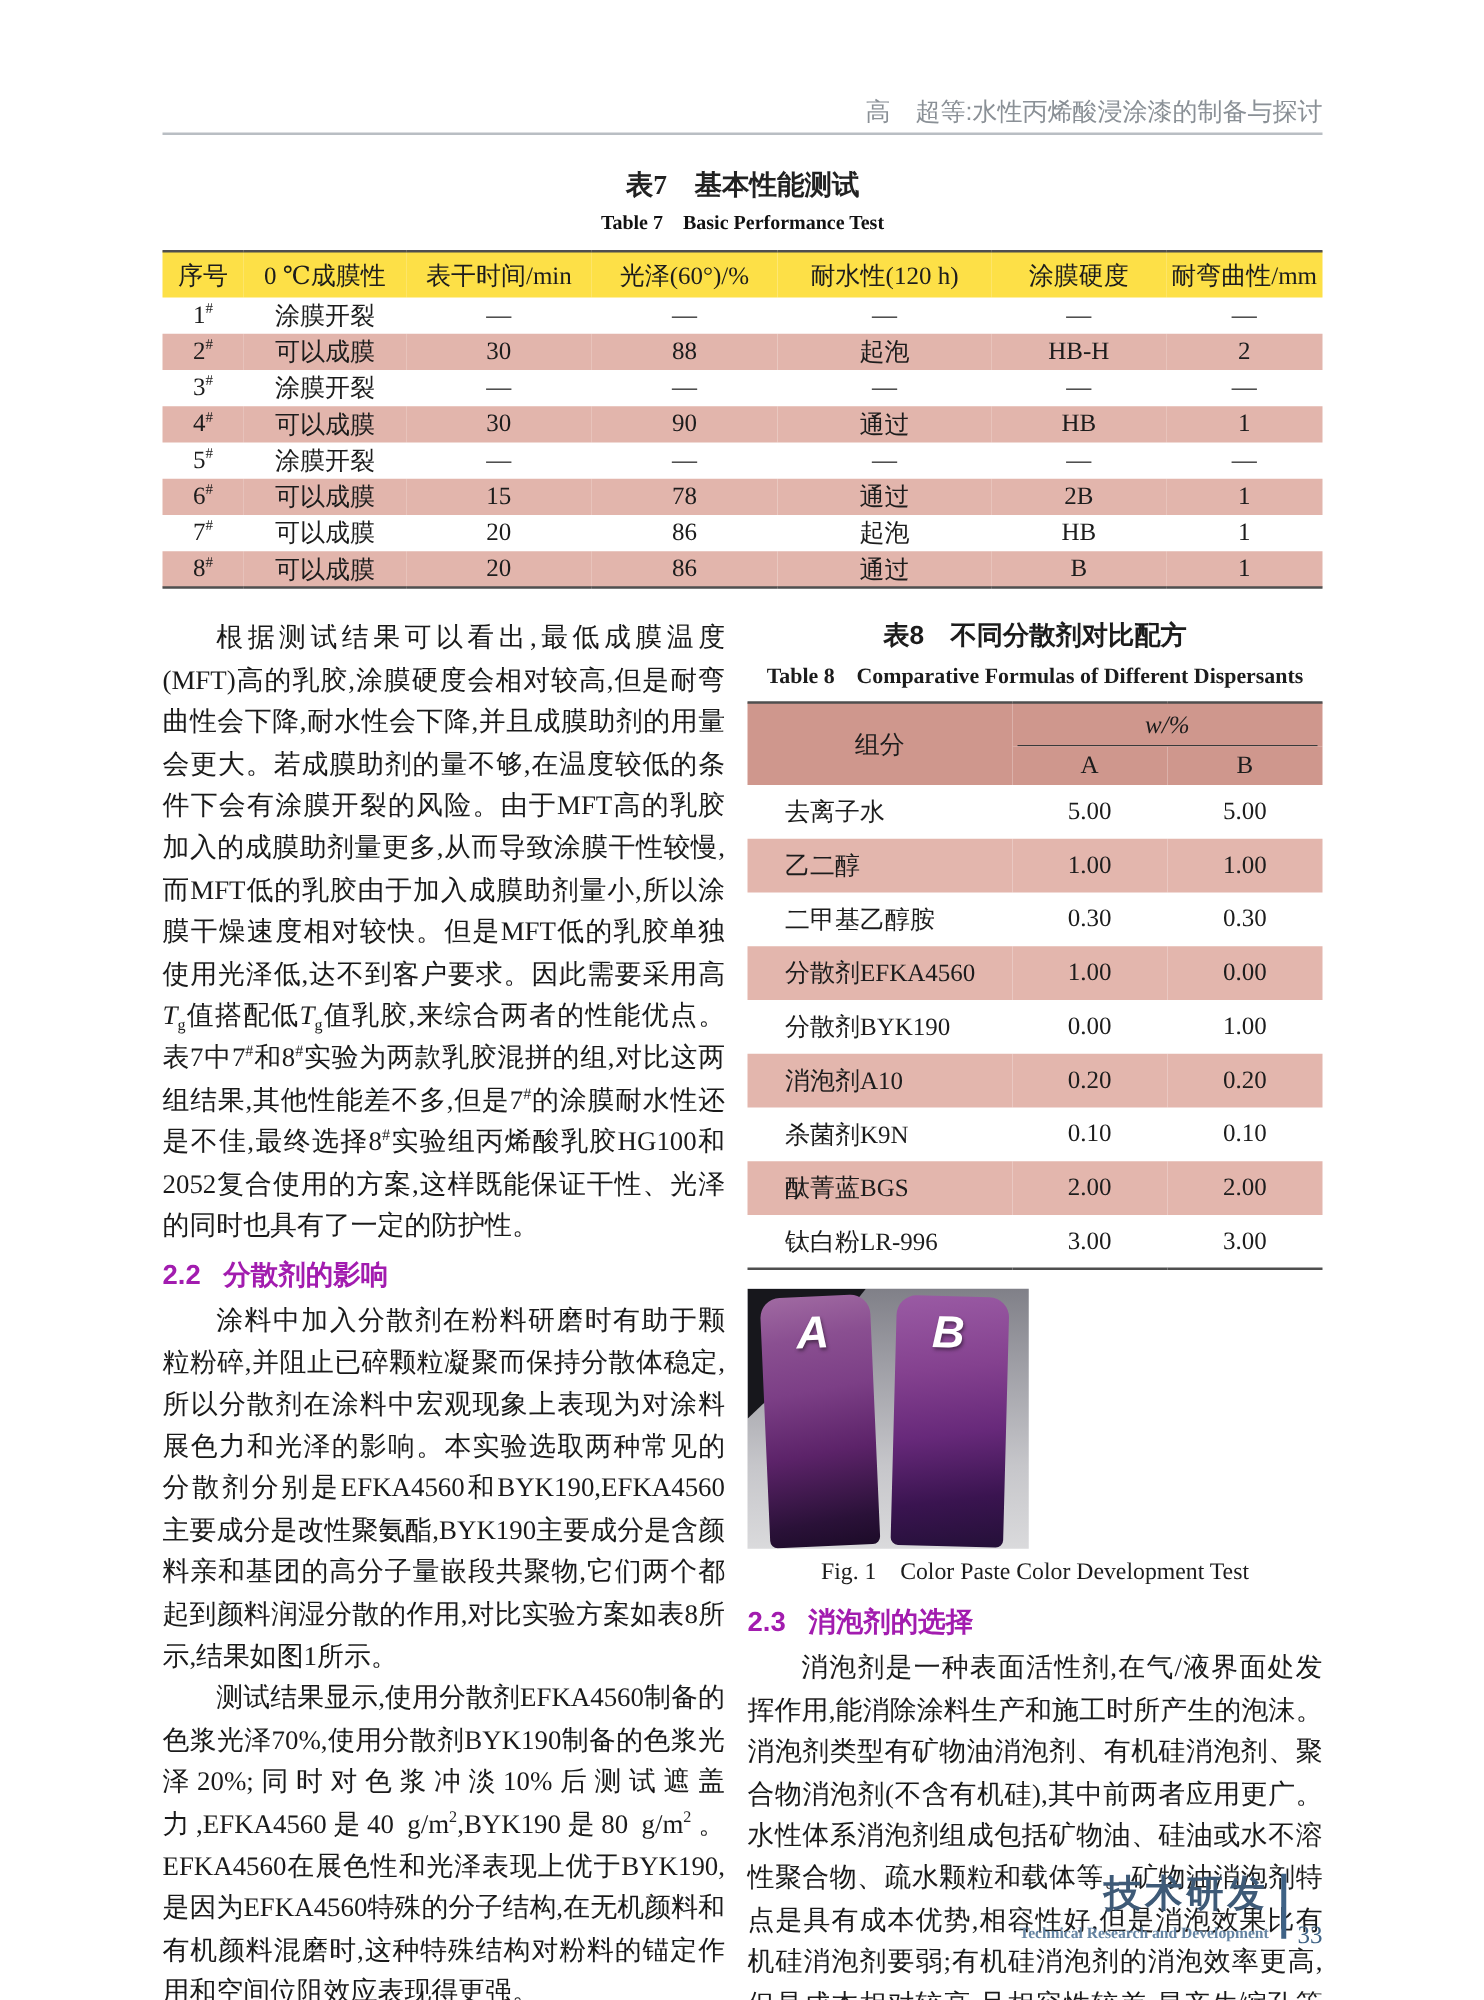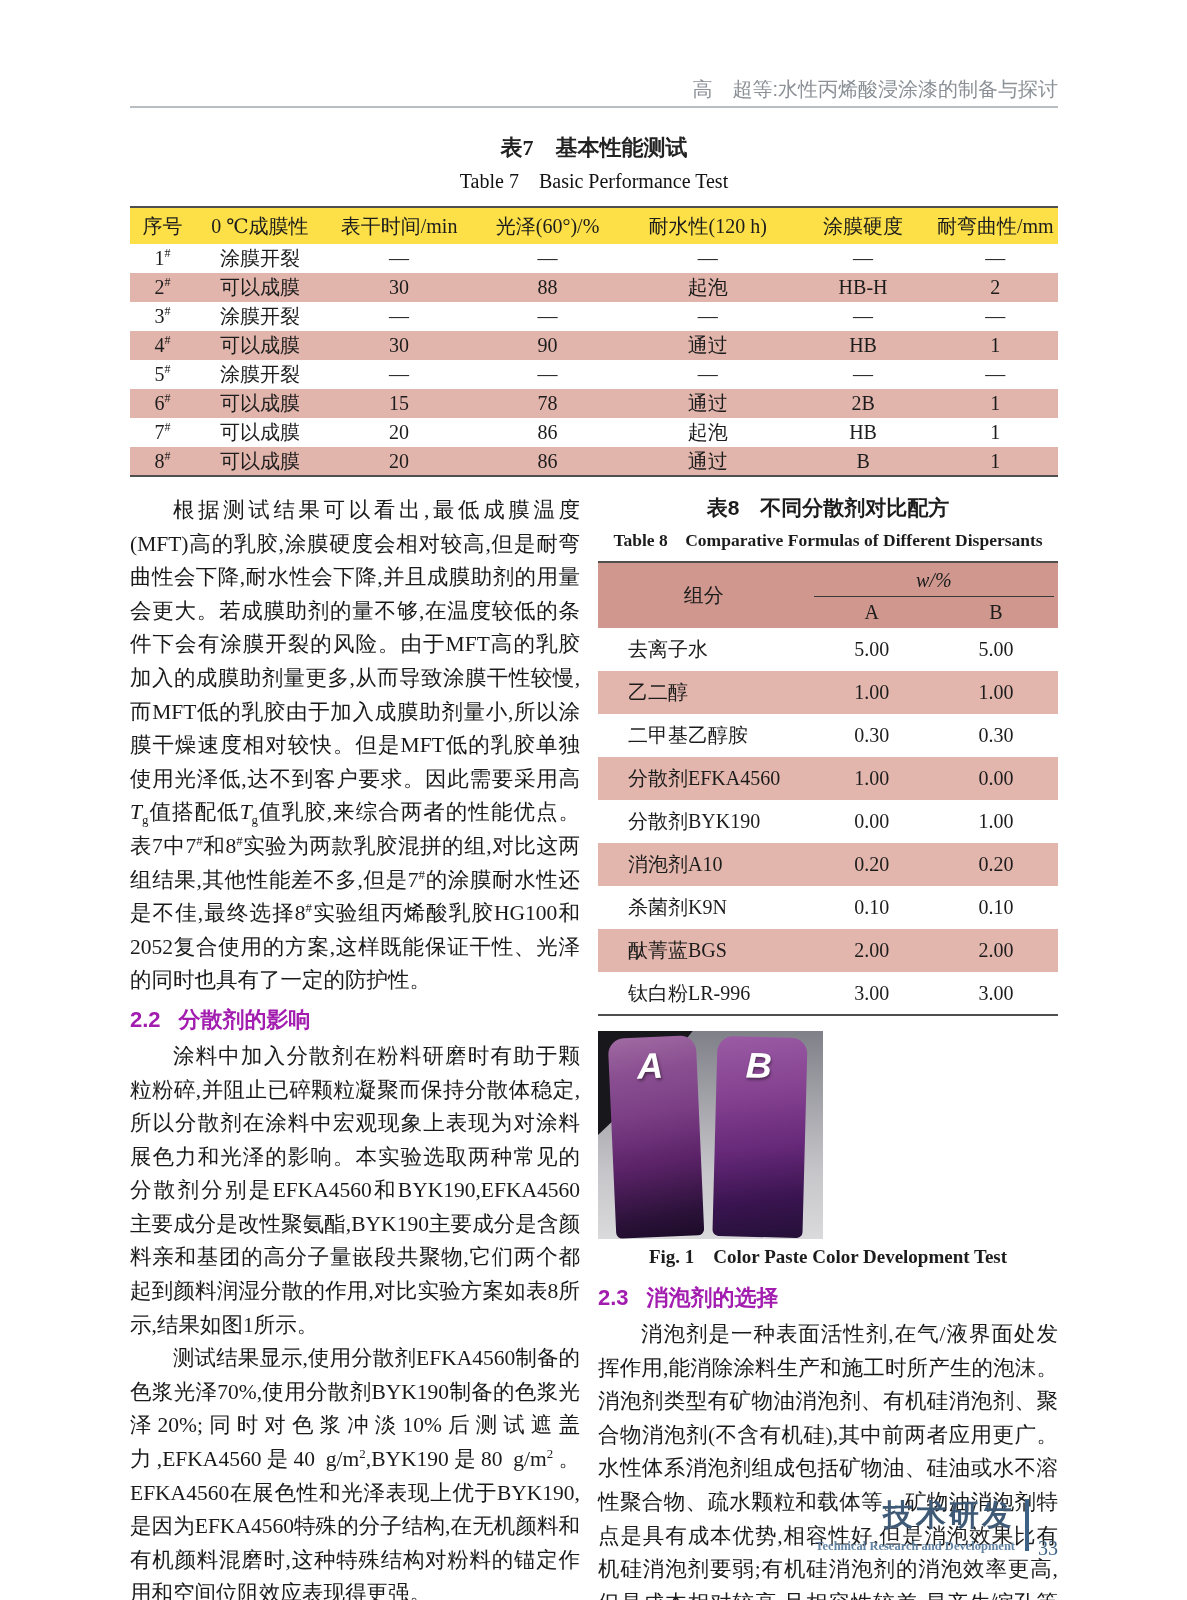--- a/index.html
+++ b/index.html
@@ -14,21 +14,21 @@
   .running-head {
     position:absolute; left:130px; top:76px; width:928px;
     text-align:right; font-size:20px; color:#8a9096;
     font-family:"Liberation Sans","DejaVu Sans",sans-serif;
   }
   .head-rule { position:absolute; left:130px; top:106px; width:928px; height:2px; background:#b9bec3; }
 
   
   .t7-block { position:absolute; left:130px; top:133px; width:928px; }
   .tbl-title-cn { text-align:center; font-size:22px; font-weight:bold; font-family:Liberation Serif, serif; color:#222; }
-  .tbl-title-en { text-align:center; font-size:20px; font-weight:normal; margin-top:5px; color:#111; }
+  .tbl-title-en { text-align:center; font-size:16px; font-weight:bold; margin-top:5px; color:#111; }
   table { border-collapse:collapse; width:100%; }
   .t7 { margin-top:11px; border-top:2px solid #4f4f4f; border-bottom:2px solid #4f4f4f; }
   .t7 th { font-weight:normal; font-size:20px; height:37px; background:#fde047; text-align:center; }
   .t7 td { font-size:20px; height:29px; text-align:center; }
   .t7 tbody tr.alt { background:#e2b5ac; }
   sup { font-size:60%; vertical-align:super; line-height:0; }
   sub { font-size:60%; vertical-align:sub; line-height:0; }
 
   
   .columns { position:absolute; left:130px; top:494px; width:928px; display:flex; }
@@ -80,21 +80,21 @@
       radial-gradient(ellipse 60px 38px at 99% 80%, rgba(125,155,240,.45), rgba(125,155,240,0) 70%),
       linear-gradient(96deg,#2e41a6 0%,#263696 55%,#1e2b85 100%); }
   .seam { position:absolute; top:0; bottom:0; left:49.5%; width:2px; background:rgba(255,255,255,.14); }
   .notch { position:absolute; top:0; left:46%; width:0; height:0;
     border-left:11px solid transparent; border-right:11px solid transparent; border-top:13px solid #ececee; }
   .dilute-label { position:absolute; top:16px; color:#ffffff; font-size:17.5px;
     font-family:"Liberation Sans","DejaVu Sans",sans-serif; text-shadow:0 1px 2px rgba(0,0,0,.35); }
   .dilute-a { left:13%; } .dilute-b { left:57%; }
   .fig-cap-cn { text-align:center; margin-top:11px; font-size:21px; font-weight:bold;
     font-family:"Liberation Sans","DejaVu Sans",sans-serif; }
-  .fig-cap-en { text-align:center; margin-top:5px; font-size:19px; font-weight:bold; }
+  .fig-cap-en { text-align:center; margin-top:5px; font-size:19px; font-weight:normal; }
 
   
   .footer { position:absolute; left:130px; top:1489px; width:928px;
     display:flex; justify-content:flex-end; align-items:center; }
   .footer-labels { text-align:right; }
   .footer-cn { font-size:30px; font-weight:bold; color:#3e5a77; letter-spacing:3px;
     font-family:"Liberation Sans","DejaVu Sans",sans-serif; }
   .footer-en { font-size:12.5px; font-weight:bold; color:#6484a3; margin-top:3px; }
   .footer-bar { width:4px; height:52px; background:#3e6285; margin-left:10px; margin-right:9px; }
   .footer-num { font-size:20px; color:#3e6285;margin-top:48px; }

